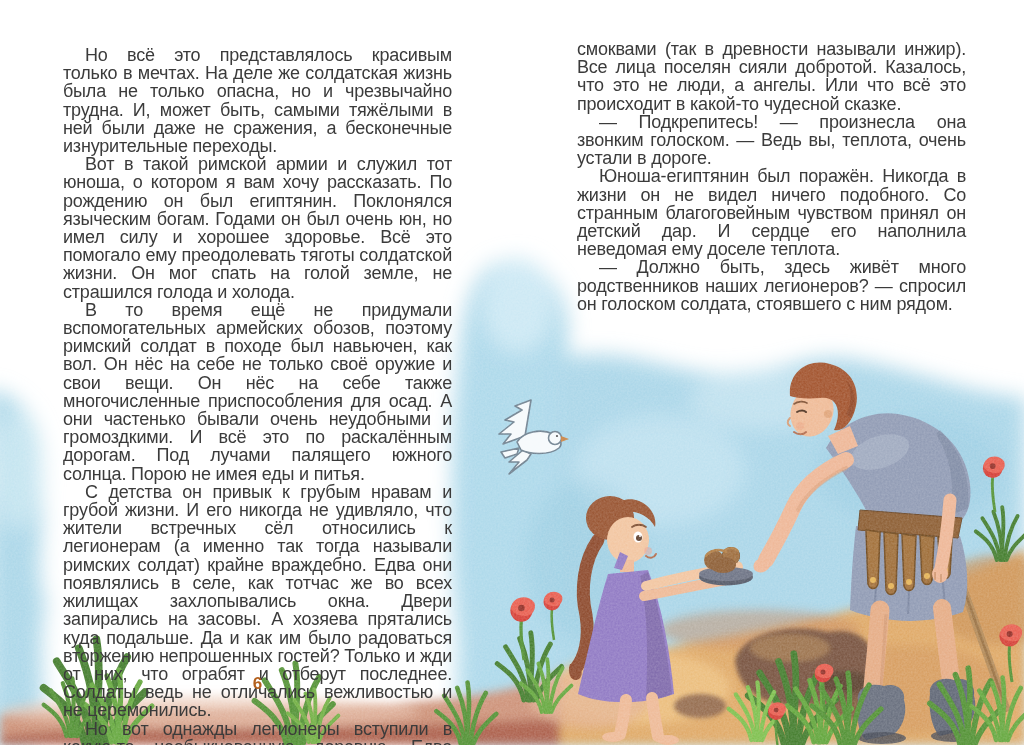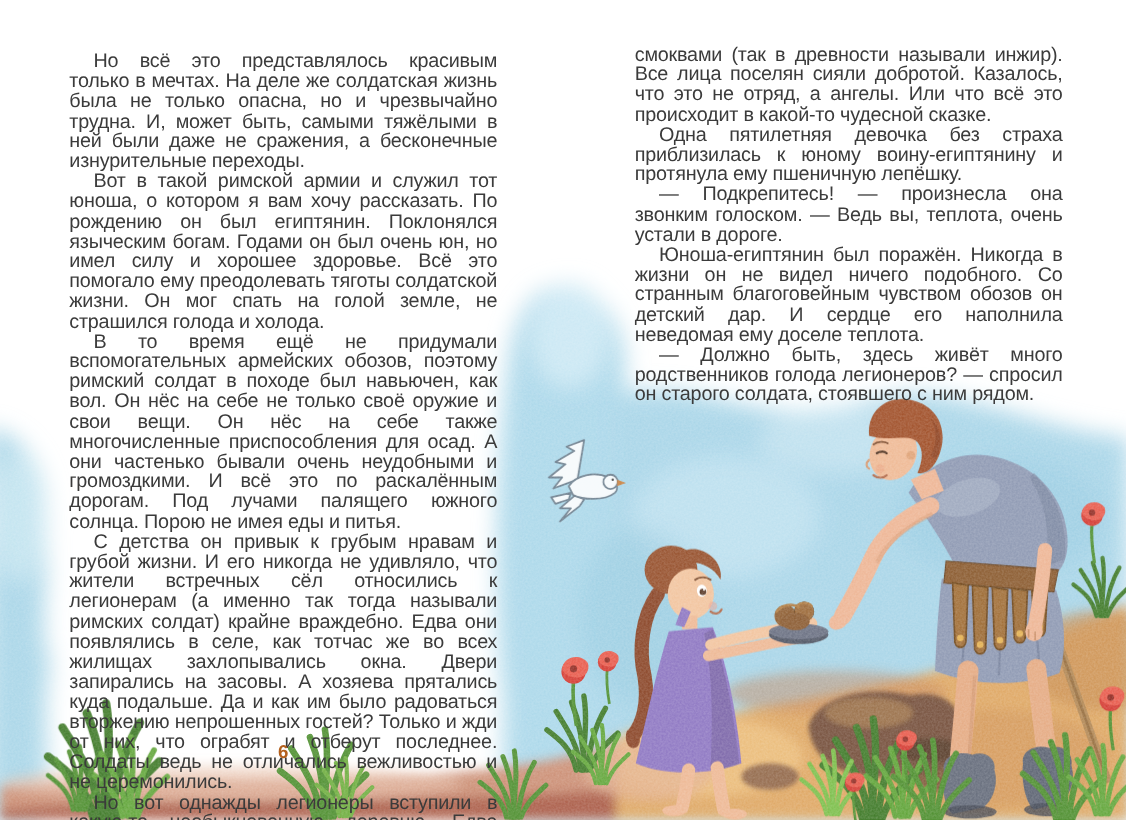--- a/index.html
+++ b/index.html
@@ -215,20 +215,19 @@
       <p>Но всё это представлялось красивым только в мечтах. На деле же солдатская жизнь была не только опасна, но и чрезвычайно трудна. И, может быть, самыми тяжёлыми в ней были даже не сражения, а бесконечные изнурительные переходы.</p>
       <p>Вот в такой римской армии и служил тот юноша, о котором я вам хочу рассказать. По рождению он был египтянин. Поклонялся языческим богам. Годами он был очень юн, но имел силу и хорошее здоровье. Всё это помогало ему преодолевать тяготы солдатской жизни. Он мог спать на голой земле, не страшился голода и холода.</p>
       <p>В то время ещё не придумали вспомогательных армейских обозов, поэтому римский солдат в походе был навьючен, как вол. Он нёс на себе не только своё оружие и свои вещи. Он нёс на себе также многочисленные приспособления для осад. А они частенько бывали очень неудобными и громоздкими. И всё это по раскалённым дорогам. Под лучами палящего южного солнца. Порою не имея еды и питья.</p>
       <p>С детства он привык к грубым нравам и грубой жизни. И его никогда не удивляло, что жители встречных сёл относились к легионерам (а именно так тогда называли римских солдат) крайне враждебно. Едва они появлялись в селе, как тотчас же во всех жилищах захлопывались окна. Двери запирались на засовы. А хозяева прятались куда подальше. Да и как им было радоваться вторжению непрошенных гостей? Только и жди от них, что ограбят и отберут последнее. Солдаты ведь не отличались вежливостью и не церемонились.</p>
       <p>Но вот однажды легионеры вступили в какую-то необыкновенную деревню. Едва отряд достиг центральной площади, их тут же окружили радушные поселяне. Наперебой они предлагали им свою помощь. Молодые девушки протягивали глиняные кувшины с ключевой водой. Мужчины несли огромные корзины с хлебом и фруктами. Даже маленькие дети доверчиво подбегали к суровым воинам и угощали их сочными</p>
     </div>
 
   <div class="page-number">6</div>
 
   <div class="col col-right">
-      <p>смоквами (так в древности называли инжир). Все лица поселян сияли добротой. Казалось, что это не отряд, а ангелы. Или что всё это происходит в какой-то чудесной сказке.</p>
-      <p>Одна пятилетняя девочка без страха приблизилась к юному воину-египтянину и протянула ему пшеничную лепёшку.</p>
+      <p>смоквами (так в древности называли инжир). Все лица поселян сияли добротой. Казалось, что это не люди, а ангелы. Или что всё это происходит в какой-то чудесной сказке.</p>
       <p>— Подкрепитесь! — произнесла она звонким голоском. — Ведь вы, теплота, очень устали в дороге.</p>
-      <p>Юноша-египтянин был поражён. Никогда в жизни он не видел ничего подобного. Со странным благоговейным чувством обозов он детский дар. И сердце его наполнила неведомая ему доселе теплота.</p>
-      <p>— Должно быть, здесь живёт много родственников голода легионеров? — спросил он старого солдата, стоявшего с ним рядом.</p>
+      <p>Юноша-египтянин был поражён. Никогда в жизни он не видел ничего подобного. Со странным благоговейным чувством принял он детский дар. И сердце его наполнила неведомая ему доселе теплота.</p>
+      <p>— Должно быть, здесь живёт много родственников наших легионеров? — спросил он голоском солдата, стоявшего с ним рядом.</p>
     </div>
 
 </div>
 
 </body></html>

